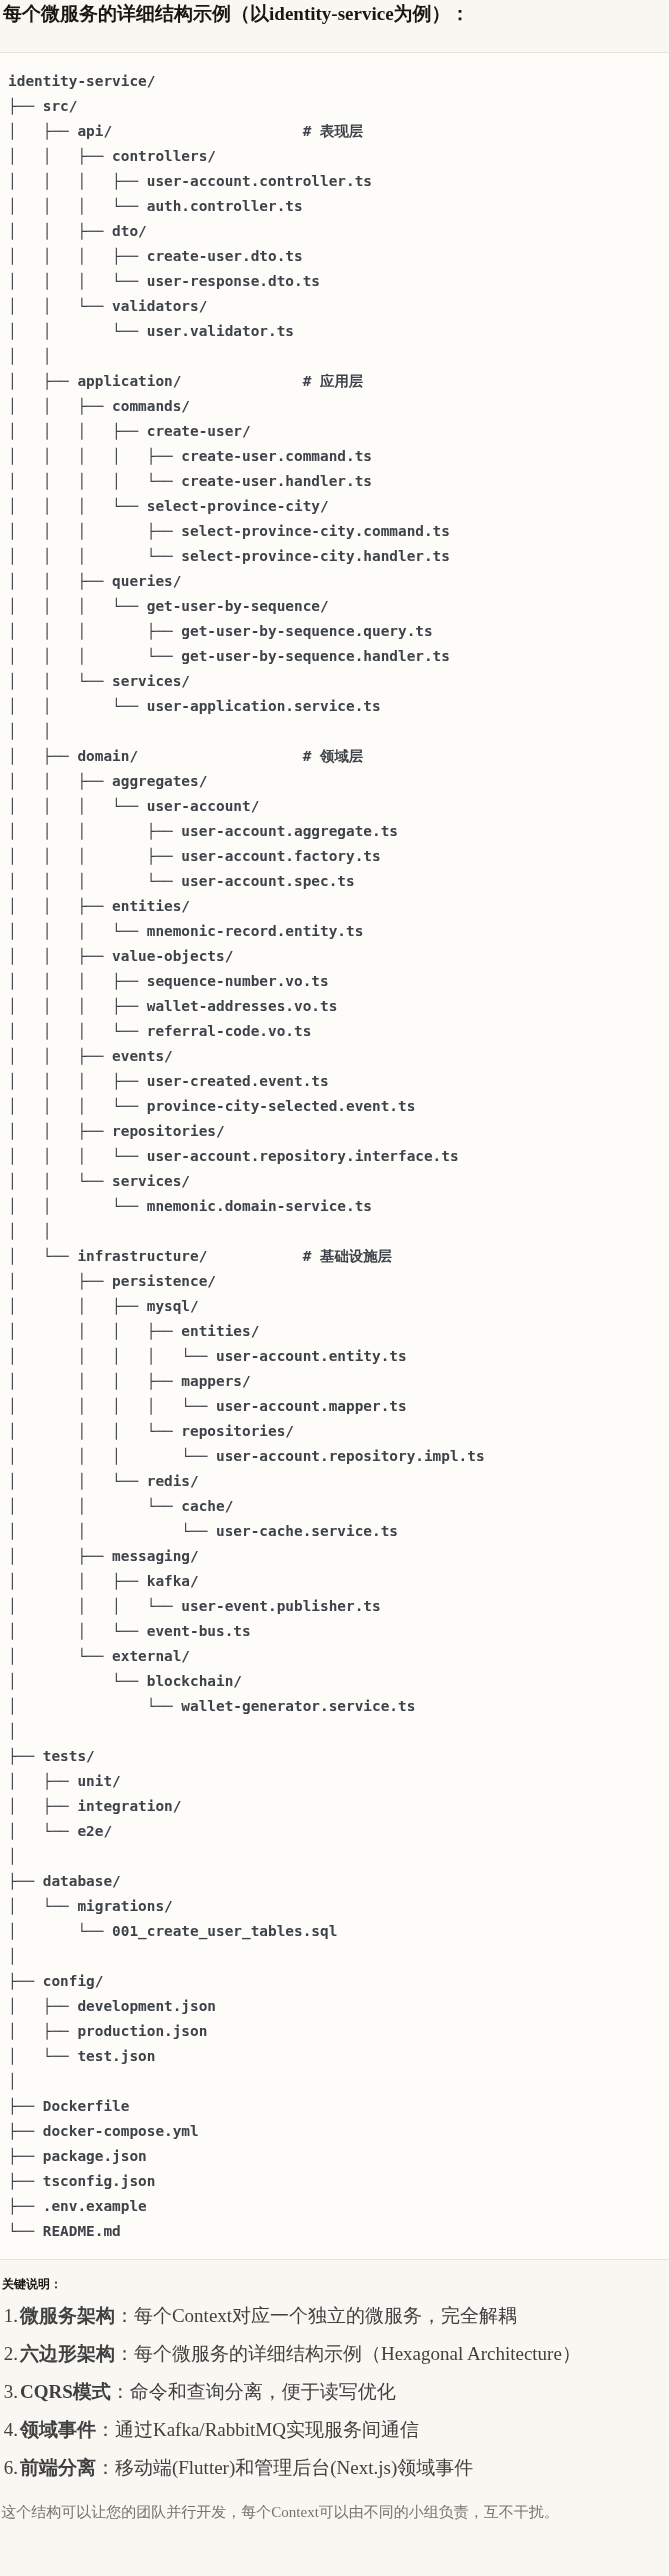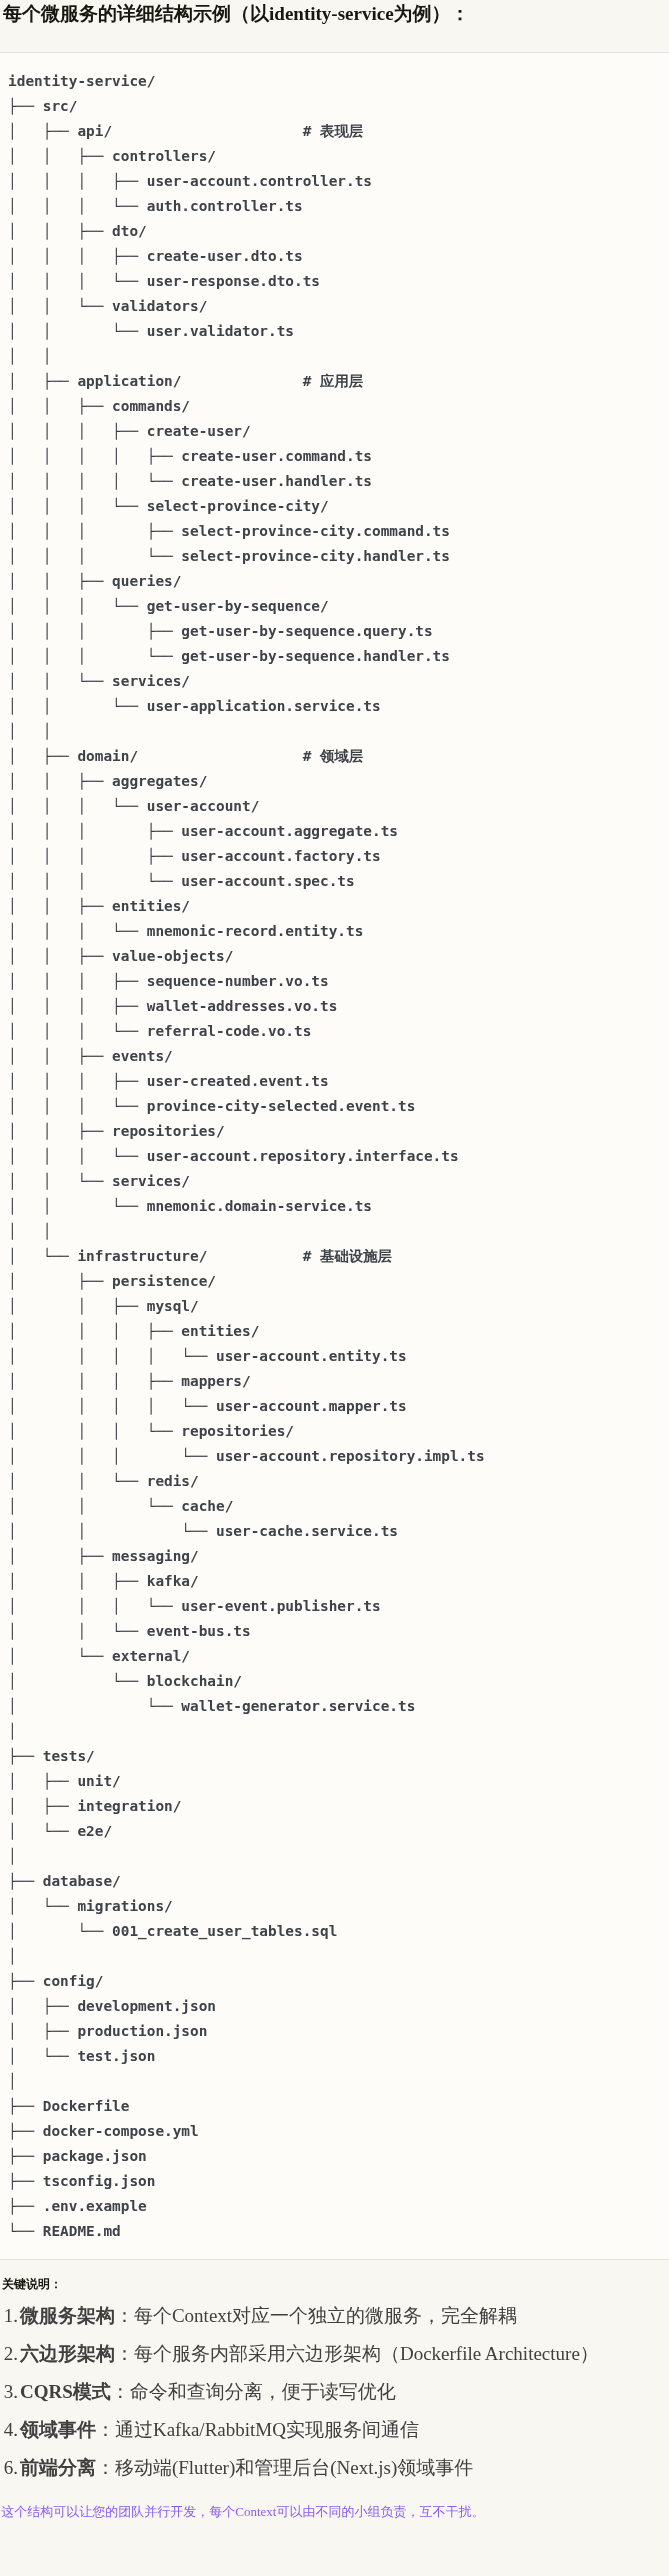--- a/index.html
+++ b/index.html
@@ -58,25 +58,25 @@
     margin-bottom: 18px;
     color: #404040;
   }
   .key-points .num {
     display: inline-block;
     margin-right: 1.9px;
   }
   .key-points .label { font-weight: 700; }
 
   .closing-paragraph {
-    font-size: 13px;
+    font-size: 15px;
     line-height: 20px;
     margin: 24px 0 12.5px 0;
     padding: 0 3.8px 0 1.3px;
-    color: #8b5cf6;
+    color: #737373;
   }
 </style>
 </head>
 <body>
 
 <main class="doc">
 
   <h1 class="page-title">每个微服务的详细结构示例（以identity-service为例）：</h1>
 
   <section class="code-block">
@@ -166,21 +166,21 @@
 ├── package.json
 ├── tsconfig.json
 ├── .env.example
 └── README.md</pre>
   </section>
 
   <h2 class="section-heading">关键说明：</h2>
 
   <ol class="key-points">
     <li><span class="num">1.</span><span class="label">微服务架构</span><span class="colon">：</span><span class="text">每个Context对应一个独立的微服务，完全解耦</span></li>
-    <li><span class="num">2.</span><span class="label">六边形架构</span><span class="colon">：</span><span class="text">每个服务内部采用六边形架构（Dockerfile Architecture）</span></li>
+    <li><span class="num">2.</span><span class="label">六边形架构</span><span class="colon">：</span><span class="text">每个微服务的详细结构示例（Hexagonal Architecture）</span></li>
     <li><span class="num">3.</span><span class="label">CQRS模式</span><span class="colon">：</span><span class="text">命令和查询分离，便于读写优化</span></li>
     <li><span class="num">4.</span><span class="label">领域事件</span><span class="colon">：</span><span class="text">通过Kafka/RabbitMQ实现服务间通信</span></li>
     <li><span class="num">6.</span><span class="label">前端分离</span><span class="colon">：</span><span class="text">移动端(Flutter)和管理后台(Next.js)领域事件</span></li>
   </ol>
 
   <p class="closing-paragraph">这个结构可以让您的团队并行开发，每个Context可以由不同的小组负责，互不干扰。</p>
 
 </main>
 
 

